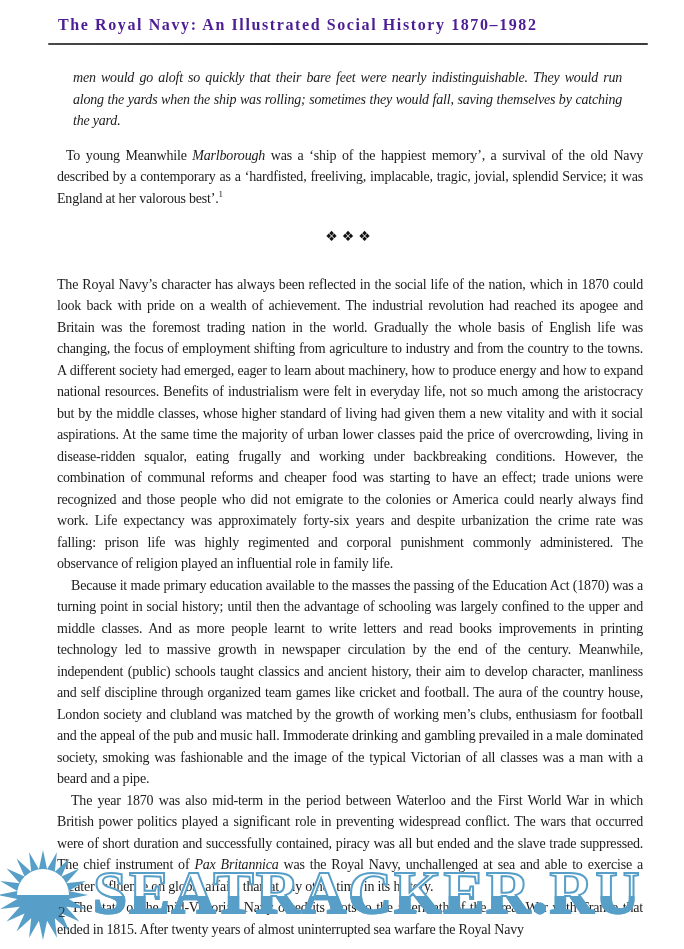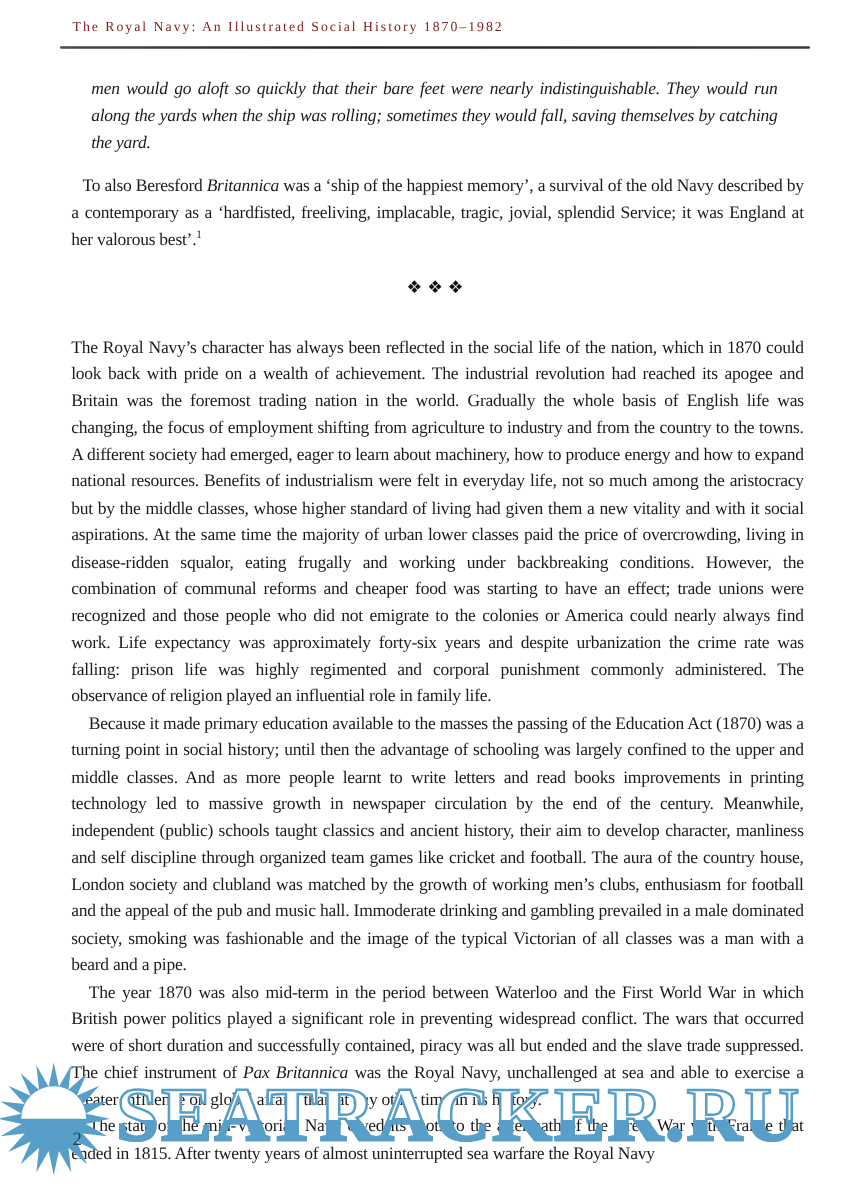--- a/index.html
+++ b/index.html
@@ -13,24 +13,25 @@
     font-family: "Liberation Serif", serif;
     color: #1b1b1b;
     margin: 0 auto;
   }
   
   .running-header {
     padding: 16px 36px 0 48px;
   }
   .running-header .title {
     margin-left: 10px;
-    font-size: 11px;
+    font-size: 16px;
     letter-spacing: 1.6px;
-    color: #7f1d1d;
+    color: #4c1d95;
     white-space: nowrap;
+    font-weight: bold;
   }
   .header-rule {
     margin-top: 9px;
     height: 2px;
     background: linear-gradient(to right, #4a4a4a, #222 40%, #3c3c3c);
     border-radius: 1px;
   }
   
   .text-column {
     padding: 22px 41px 0 57px;
@@ -111,21 +112,21 @@
     <div class="title">The Royal Navy: An Illustrated Social History 1870–1982</div>
     <div class="header-rule"></div>
   </header>
 
   <main class="text-column">
 
     <blockquote class="extract">
       <p>men would go aloft so quickly that their bare feet were nearly indistinguishable. They would run along the yards when the ship was rolling; sometimes they would fall, saving themselves by catching the yard.</p>
     </blockquote>
 
-    <p class="intro-para"><span>To also Beresford </span><em>Britannica</em><span> was a ‘ship of the happiest memory’, a survival of the old Navy described by a contemporary as a ‘hardfisted, freeliving, implacable, tragic, jovial, splendid Service; it was England at her valorous best’.</span><sup>1</sup></p>
+    <p class="intro-para"><span>To young Meanwhile </span><em>Marlborough</em><span> was a ‘ship of the happiest memory’, a survival of the old Navy described by a contemporary as a ‘hardfisted, freeliving, implacable, tragic, jovial, splendid Service; it was England at her valorous best’.</span><sup>1</sup></p>
 
     <div class="separator">❖❖❖</div>
 
     <p class="body-para">The Royal Navy’s character has always been reflected in the social life of the nation, which in 1870 could look back with pride on a wealth of achievement. The industrial revolution had reached its apogee and Britain was the foremost trading nation in the world. Gradually the whole basis of English life was changing, the focus of employment shifting from agriculture to industry and from the country to the towns. A different society had emerged, eager to learn about machinery, how to produce energy and how to expand national resources. Benefits of industrialism were felt in everyday life, not so much among the aristocracy but by the middle classes, whose higher standard of living had given them a new vitality and with it social aspirations. At the same time the majority of urban lower classes paid the price of overcrowding, living in disease-ridden squalor, eating frugally and working under backbreaking conditions. However, the combination of communal reforms and cheaper food was starting to have an effect; trade unions were recognized and those people who did not emigrate to the colonies or America could nearly always find work. Life expectancy was approximately forty-six years and despite urbanization the crime rate was falling: prison life was highly regimented and corporal punishment commonly administered. The observance of religion played an influential role in family life.</p>
     <p class="body-para">Because it made primary education available to the masses the passing of the Education Act (1870) was a turning point in social history; until then the advantage of schooling was largely confined to the upper and middle classes. And as more people learnt to write letters and read books improvements in printing technology led to massive growth in newspaper circulation by the end of the century. Meanwhile, independent (public) schools taught classics and ancient history, their aim to develop character, manliness and self discipline through organized team games like cricket and football. The aura of the country house, London society and clubland was matched by the growth of working men’s clubs, enthusiasm for football and the appeal of the pub and music hall. Immoderate drinking and gambling prevailed in a male dominated society, smoking was fashionable and the image of the typical Victorian of all classes was a man with a beard and a pipe.</p>
     <p class="body-para"><span>The year 1870 was also mid-term in the period between Waterloo and the First World War in which British power politics played a significant role in preventing widespread conflict. The wars that occurred were of short duration and successfully contained, piracy was all but ended and the slave trade suppressed. The chief instrument of </span><em>Pax Britannica</em><span> was the Royal Navy, unchallenged at sea and able to exercise a greater influence on global affairs than at any other time in its history.</span></p>
     <p class="body-para">The state of the mid-Victorian Navy owed its roots to the aftermath of the Great War with France that ended in 1815. After twenty years of almost uninterrupted sea warfare the Royal Navy</p>
 
   </main>
 

